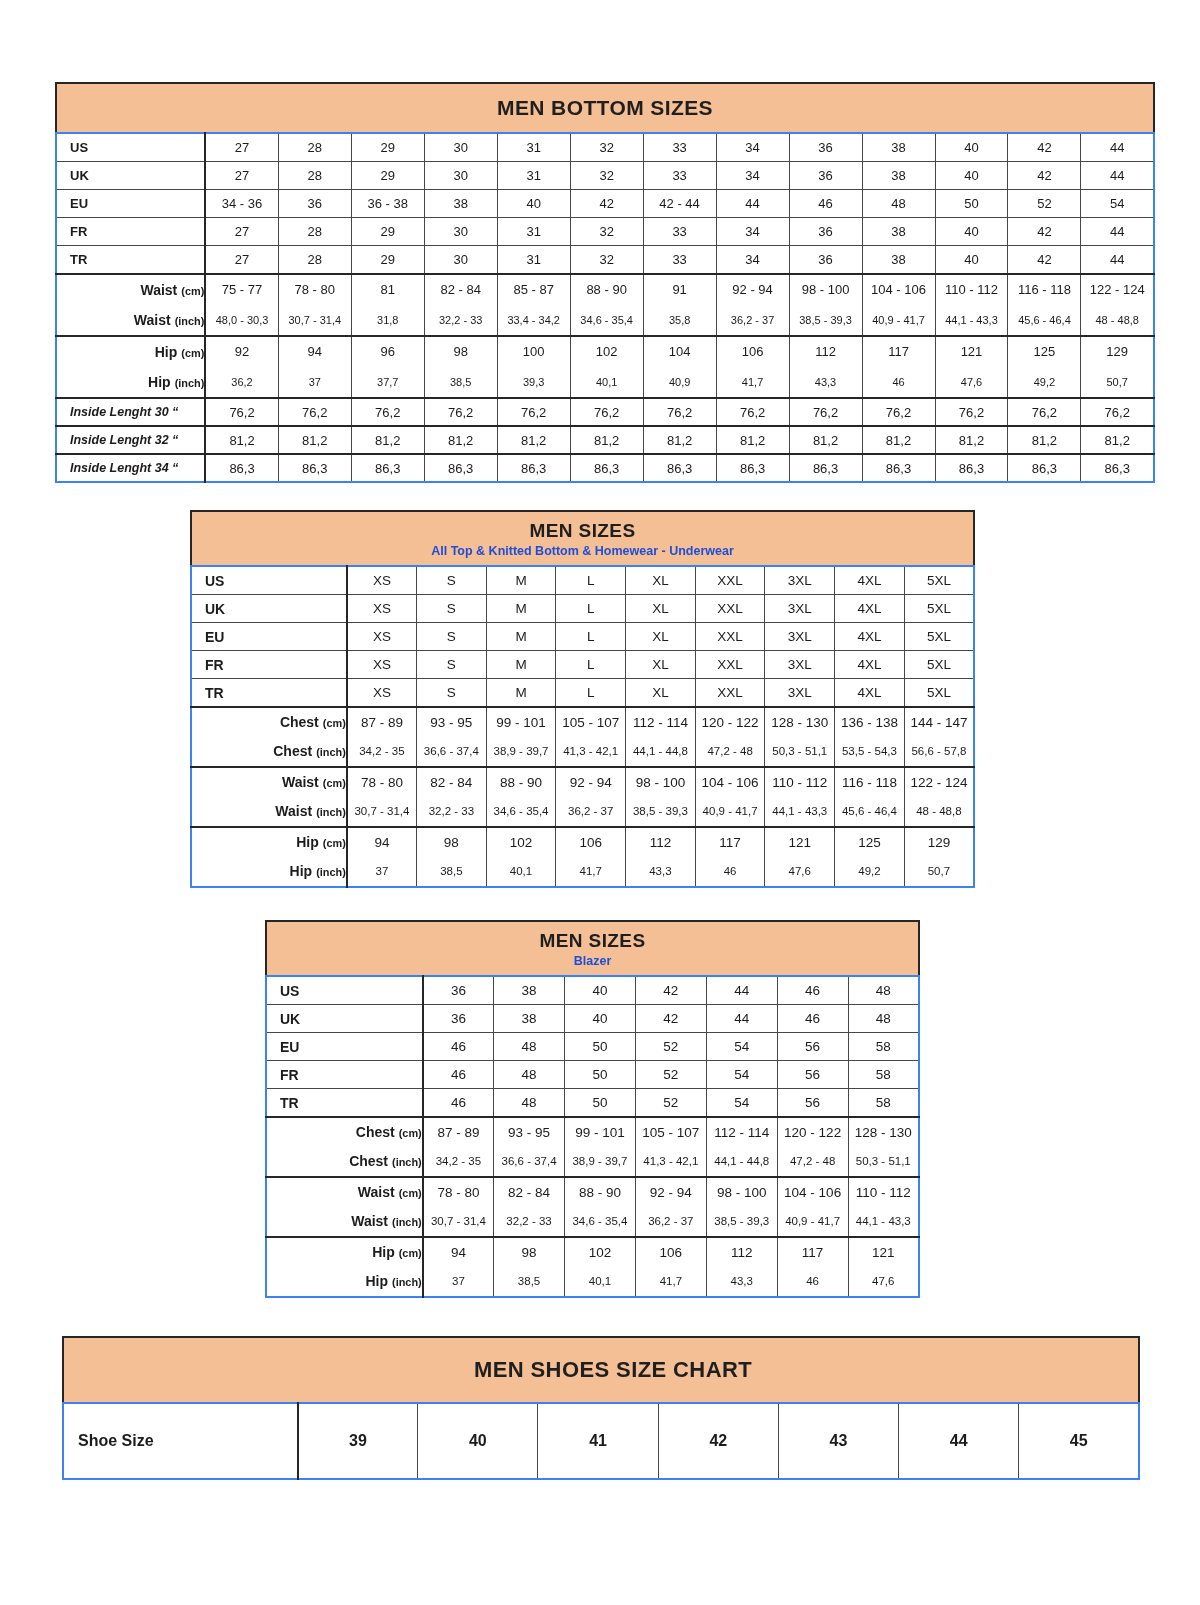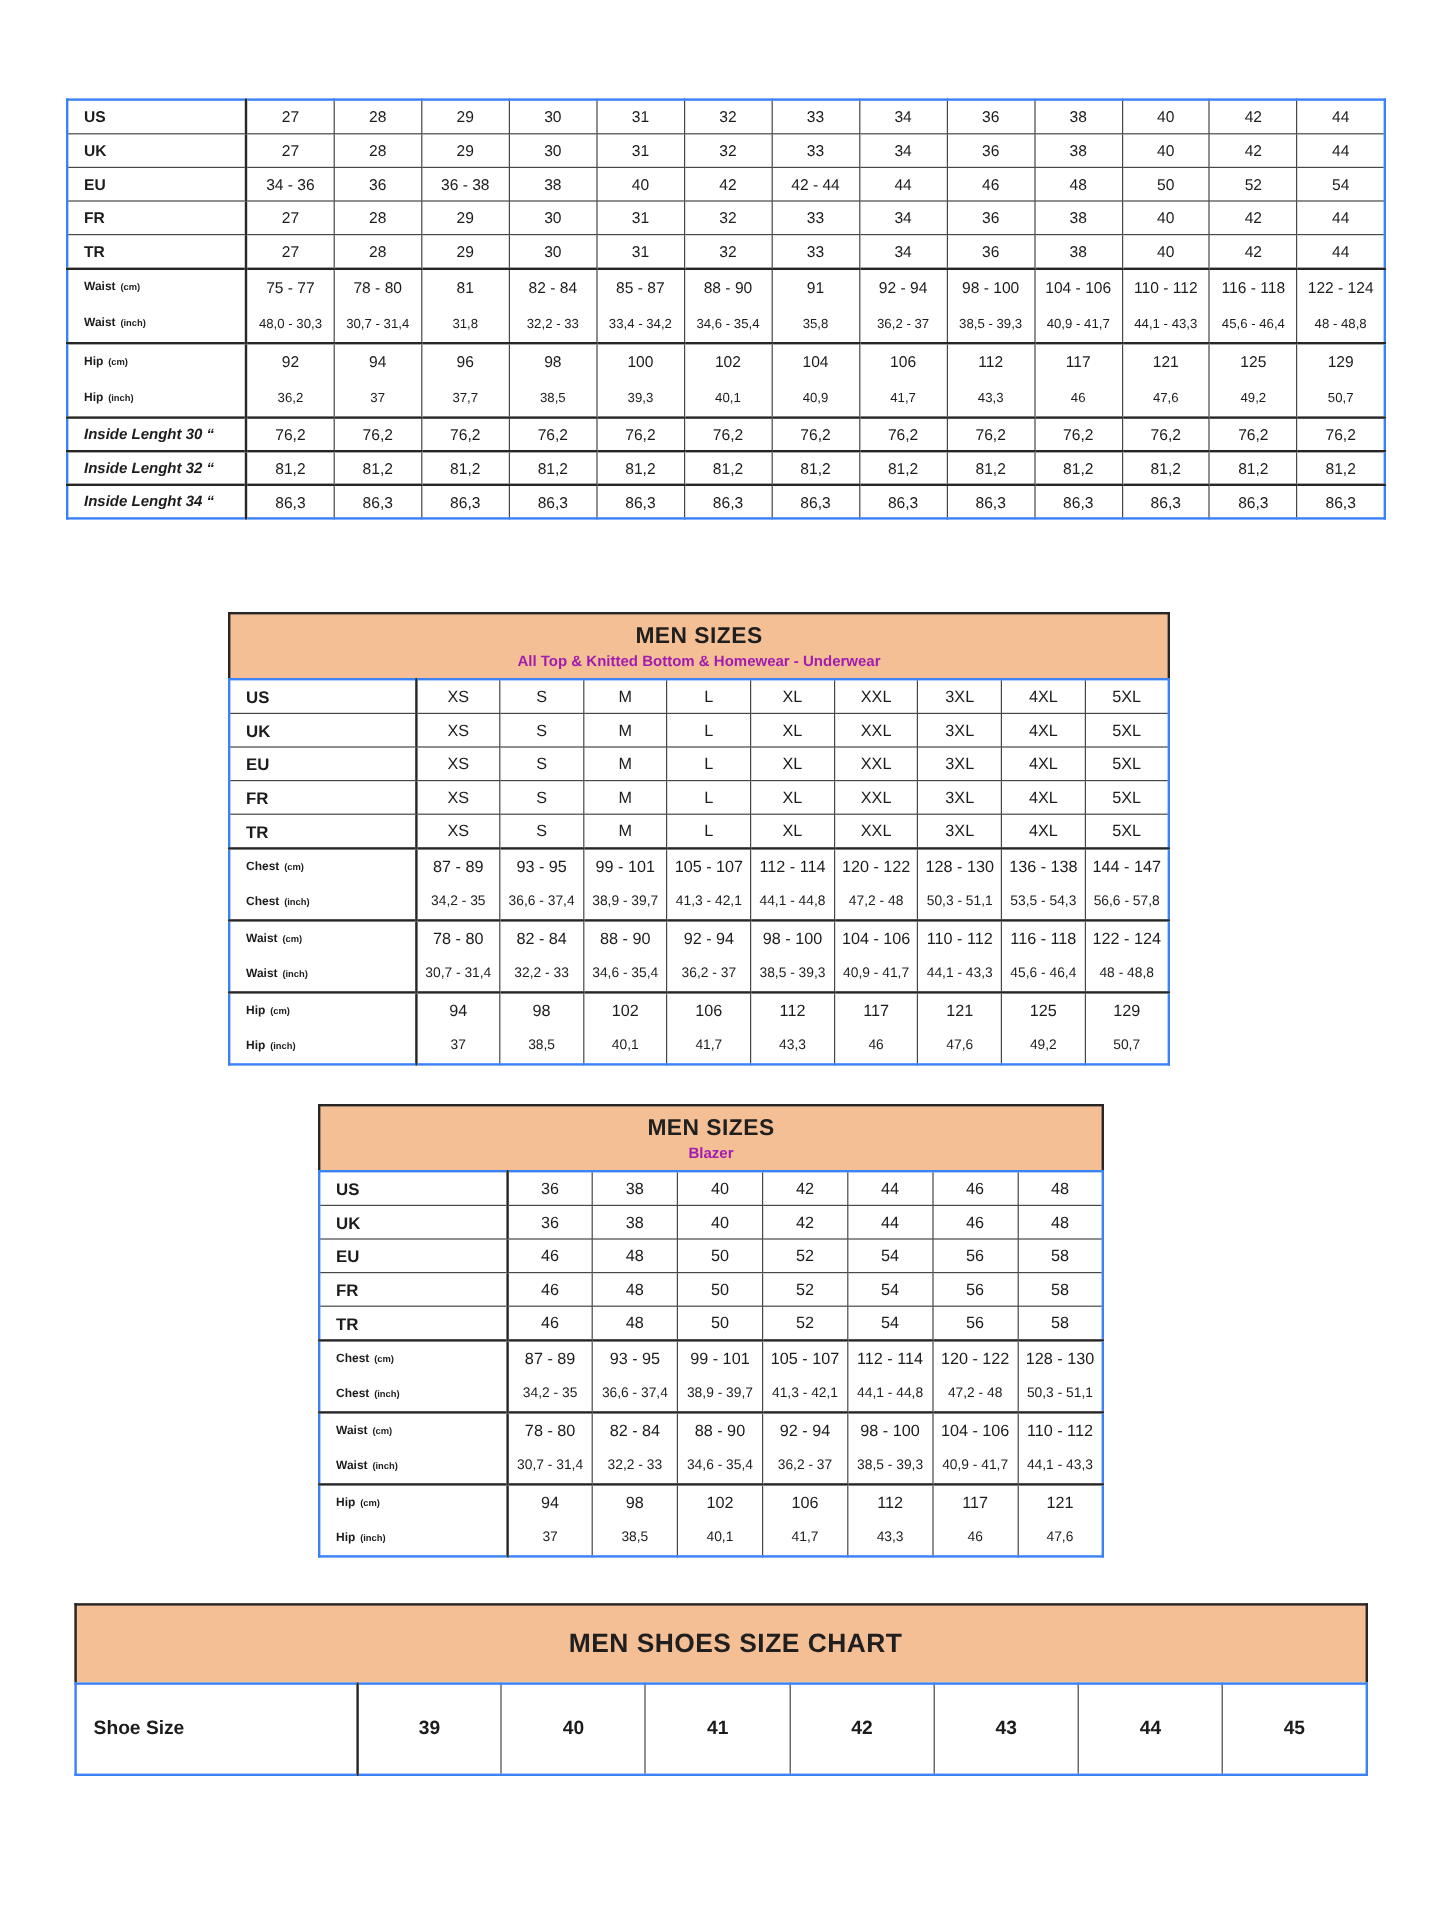--- a/index.html
+++ b/index.html
@@ -20,21 +20,21 @@
     display:flex; flex-direction:column; justify-content:center; align-items:center;
     text-align:center;
   }
   #t0 .tbl-head { height:48px; }
   #t1 .tbl-head, #t2 .tbl-head { height:53px; }
   #t3 .tbl-head { height:64px; }
 
   .tbl-title { font-weight:bold; font-size:21px; letter-spacing:.4px; color:#1f1f1f; }
   #t1 .tbl-title, #t2 .tbl-title { font-size:19px; }
   #t3 .tbl-title { font-size:22px;margin-left:24px; }
-  .tbl-subtitle { font-weight:bold; font-size:12.5px; margin-top:2px; color:#a21caf; }
+  .tbl-subtitle { font-weight:bold; font-size:12.5px; margin-top:2px; color:#1d4ed8; }
   .tbl-subtitle:empty { display:none; }
 
   table.grid {
     width:100%; border-collapse:collapse; table-layout:fixed;
     border:2px solid #3b82f6;
   }
   .grid td {
     border:1px solid #474747;
     text-align:center; vertical-align:middle;
     padding:0; font-size:13.5px;
@@ -54,34 +54,37 @@
   #t0 tr.len td.lbl { font-size:12.5px;font-style:italic; }
 
   
   .pline { display:block; }
   #t0 .pline { height:30px; line-height:30px; }
   #t1 .pline, #t2 .pline { height:29px; line-height:29px; }
   .pline.cm { font-size:13.5px; }
   .pline.in { font-size:11.5px; }
   #t0 .pline.cm { font-size:13px; }
   #t0 .pline.in { font-size:11px; }
-  .pline.plabel { font-size:10px; font-weight:bold; }
+  .pline.plabel { font-size:14px; font-weight:bold;text-align:right; }
 
   .unit { font-size:0.78em; margin-left:4px; font-weight:bold; }
   .unit:empty { display:none; margin:0; }
 
   
   #t3 tr.shoe td { height:74px; font-weight:bold; font-size:16px; }
   #t3 tr.heel td { height:46px; font-size:14px; }
   #t3 td.lbl { font-size:15px; padding-left:14px; }
 </style>
 </head>
 <body>
 
 <section class="tbl" id="t0">
+    <div class="tbl-head">
+      <div class="tbl-title">MEN BOTTOM SIZES</div>
+    </div>
     <table class="grid">
       <colgroup>
         <col class="c-label">
         <col>
         <col>
         <col>
         <col>
         <col>
         <col>
         <col>

